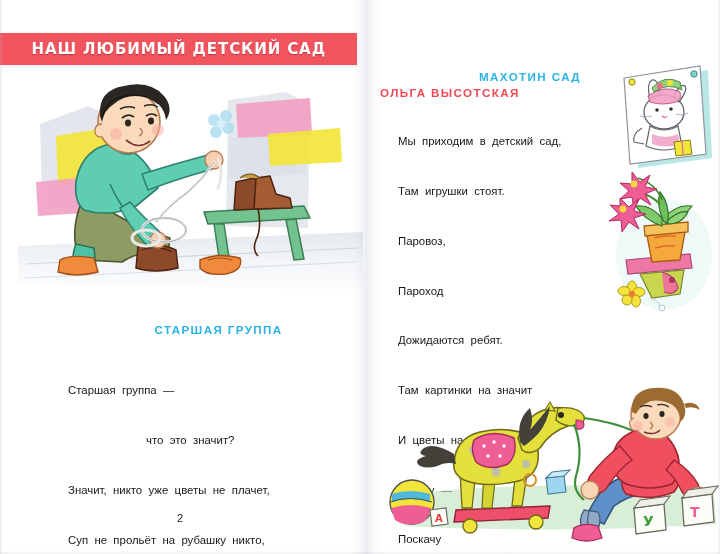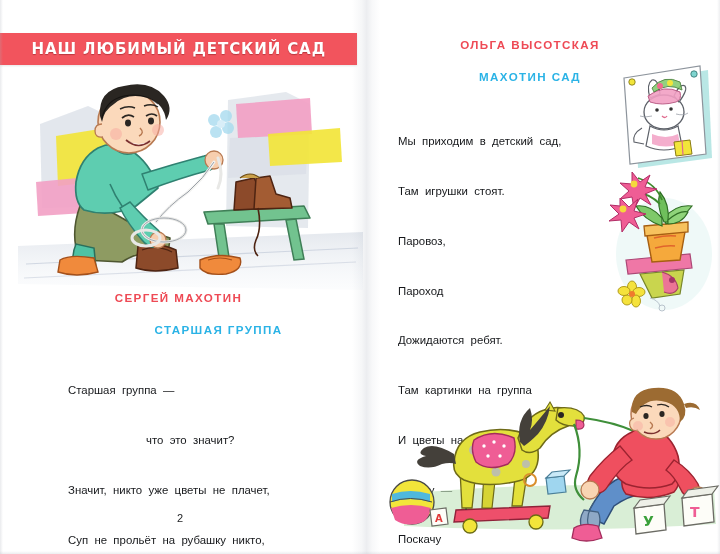--- a/index.html
+++ b/index.html
@@ -28,22 +28,22 @@
   }
   .banner-txt{
     color:#ffffff;font-weight:bold;font-size:15.5px;letter-spacing:.9px;
     font-family:"DejaVu Sans",sans-serif;
     text-shadow:0 1px 1px rgba(120,20,25,.45);
     white-space:nowrap;transform:scaleX(.97);
   }
 
   
   .author{
-    position:absolute;text-align:center;color:#ee4a55;font-weight:bold;
-    font-size:11.6px;letter-spacing:1.4px;white-space:nowrap;
+    position:absolute;text-align:left;color:#ee4a55;font-weight:bold;
+    font-size:11.6px;letter-spacing:1.4px;white-space:nowrap;margin-top:48px;
   }
   .ptitle{
     position:absolute;text-align:center;color:#2bb3e6;font-weight:bold;
     font-size:11.6px;letter-spacing:1.4px;white-space:nowrap;
   }
 
   
   .poem{position:absolute;color:#15171a;font-size:11.4px;line-height:16.6px;white-space:pre;}
   .poem .ln{display:block;}
   .poem .ind{padding-left:78px;}
@@ -156,21 +156,20 @@
 
       <path d="M196 84 Q186 100 170 114 Q150 128 138 144" stroke="#f2f2f0" stroke-width="3" fill="none" stroke-linecap="round"></path>
       <path d="M196 84 Q186 100 170 114 Q150 128 138 144" stroke="#9aa0a8" stroke-width="1" fill="none"></path>
       <path d="M200 80 Q206 96 200 110" stroke="#e8e8e6" stroke-width="3" fill="none" stroke-linecap="round"></path>
       <ellipse cx="146" cy="152" rx="22" ry="12" fill="none" stroke="#e8e8e6" stroke-width="3"></ellipse>
       <ellipse cx="146" cy="152" rx="22" ry="12" fill="none" stroke="#9aa0a8" stroke-width=".9"></ellipse>
       <ellipse cx="128" cy="160" rx="14" ry="8" fill="none" stroke="#e8e8e6" stroke-width="3"></ellipse>
     </svg>
   </div>
 
-  <div class="author" style="left:0;top:291px;width:357px;">СЕРГЕЙ  МАХОТИН</div>
   <div class="ptitle" style="left:0;top:323px;width:357px;padding-left:40px;">СТАРШАЯ  ГРУППА</div>
 
   <div class="poem" style="left:68px;top:349px;">
     <span class="ln">Старшая  группа  —</span>
     <span class="ln ind">что  это  значит?</span>
     <span class="ln">Значит,  никто  уже  цветы  не  плачет,</span>
     <span class="ln">Суп  не  прольёт  на  рубашку  никто,</span>
     
     
     
@@ -261,21 +260,21 @@
       <circle cx="56" cy="140" r="3" fill="none" stroke="#b8c3cc" stroke-width="1"></circle>
     </svg>
   </div>
 
   <div class="poem" style="left:398px;top:100px;">
     <span class="ln">Мы  приходим  в  детский  сад,</span>
     <span class="ln">Там  игрушки  стоят.</span>
     <span class="ln">Паровоз,</span>
     <span class="ln">Пароход</span>
     <span class="ln">Дожидаются  ребят.</span>
-    <span class="ln">Там  картинки  на  группа</span>
+    <span class="ln">Там  картинки  на  значит</span>
     <span class="ln">И  цветы  на  окне.</span>
     <span class="ln">Захочу  —</span>
     <span class="ln">Поскачу</span>
     
     
     
     
     
     
     

